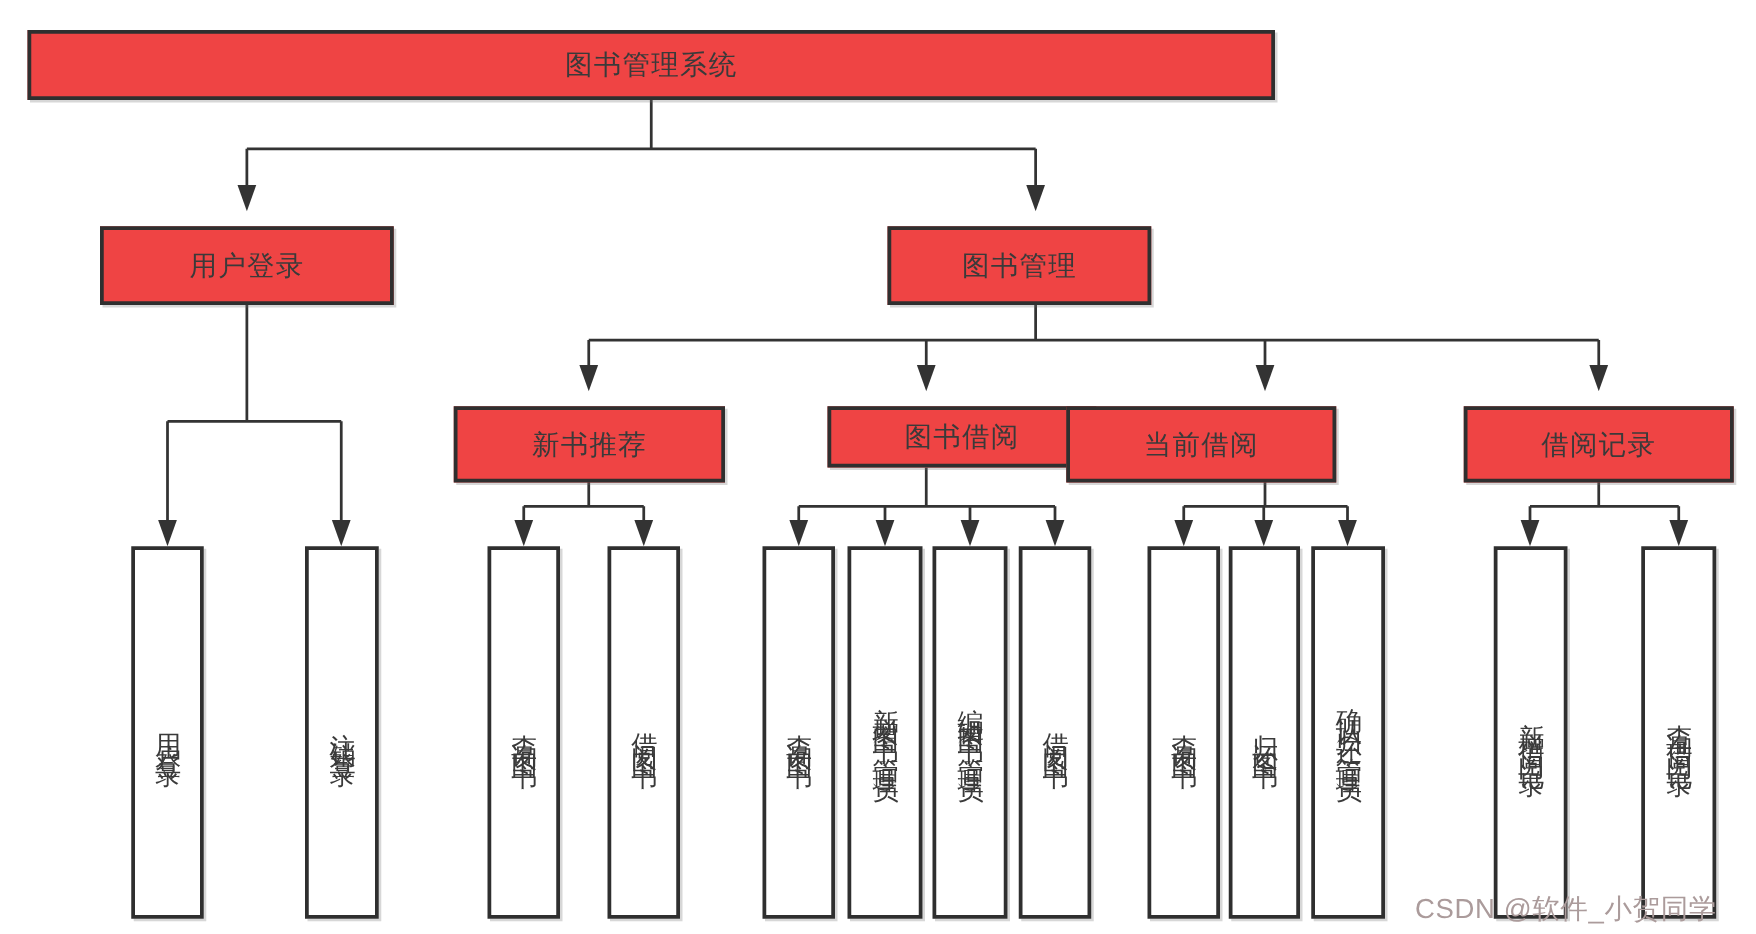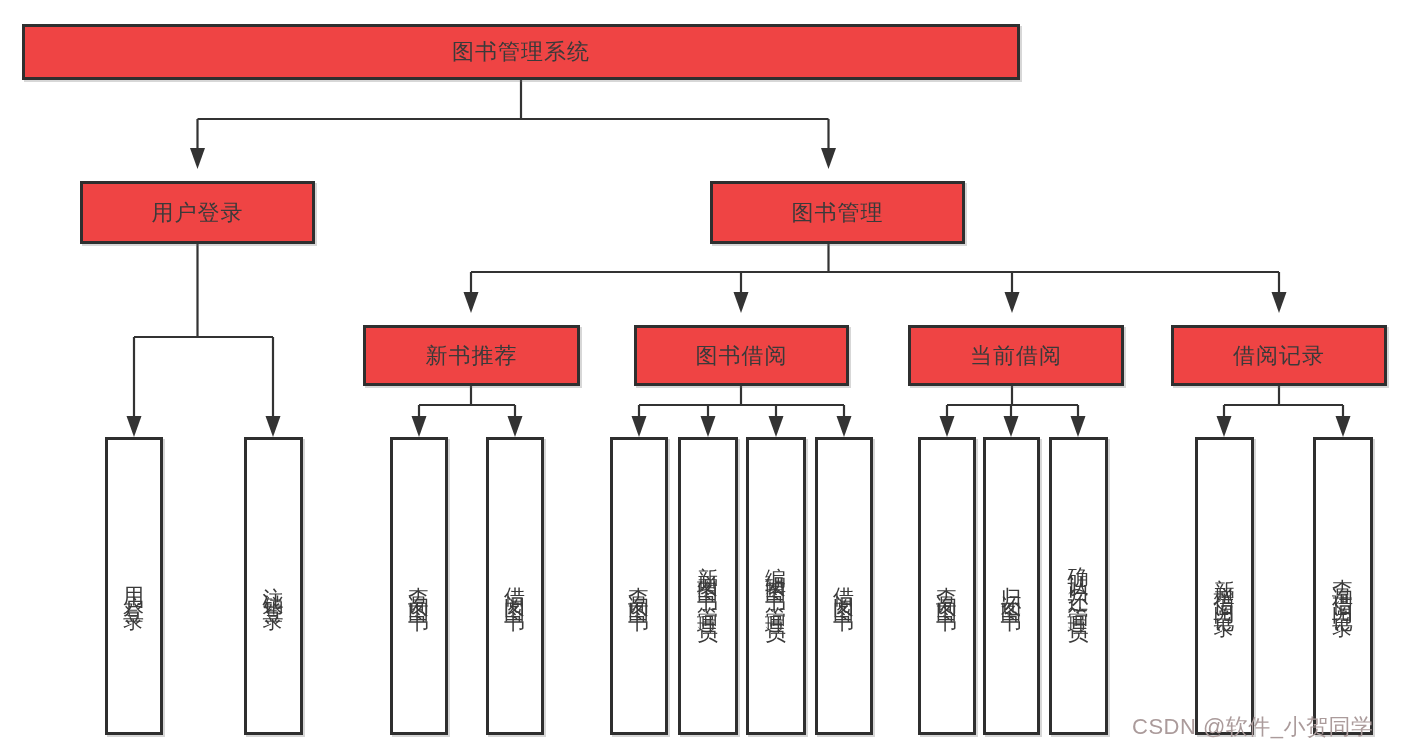--- a/index.html
+++ b/index.html
@@ -64,25 +64,25 @@
       <path d="M1003.5 416 L1018.5 416 L1011 437 Z"></path>
       <path d="M1070.5 416 L1085.5 416 L1078 437 Z"></path>
       <path d="M1216.5 416 L1231.5 416 L1224 437 Z"></path>
       <path d="M1335.5 416 L1350.5 416 L1343 437 Z"></path>
     </g>
   </svg>
 
   <div class="hnode" style="left:22px;top:12px;width:998px;height:56px;">图书管理系统</div>
 
   <div class="hnode" style="left:80px;top:169px;width:235px;height:63px;">用户登录</div>
-  <div class="hnode" style="left:710px;top:169px;width:255px;height:63px;">图书管理</div>
+  <div class="hnode" style="left:710px;top:169px;width:211px;height:63px;">图书管理</div>
 
   <div class="hnode" style="left:363px;top:313px;width:217px;height:61px;font-family:Liberation Mono, monospace;">新书推荐</div>
-  <div class="hnode" style="left:634px;top:313px;width:215px;height:61px;">图书借阅</div>
-  <div class="hnode" style="left:908px;top:313px;width:216px;height:61px;">当前借阅</div>
+  <div class="hnode" style="left:662px;top:313px;width:215px;height:49px;">图书借阅</div>
+  <div class="hnode" style="left:853px;top:313px;width:216px;height:61px;">当前借阅</div>
   <div class="hnode" style="left:1171px;top:313px;width:216px;height:61px;">借阅记录</div>
 
   <div class="vnode" style="left:105px;width:58px;">
     <span>用户登录</span>
     </div>
   <div class="vnode" style="left:244px;width:59px;">
     <span>注销登录</span>
     </div>
 
   <div class="vnode" style="left:390px;width:58px;">

